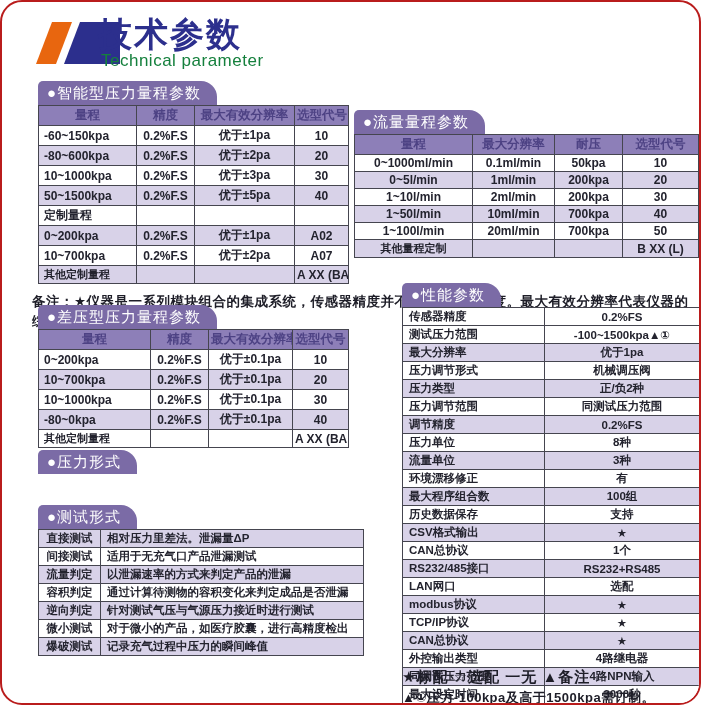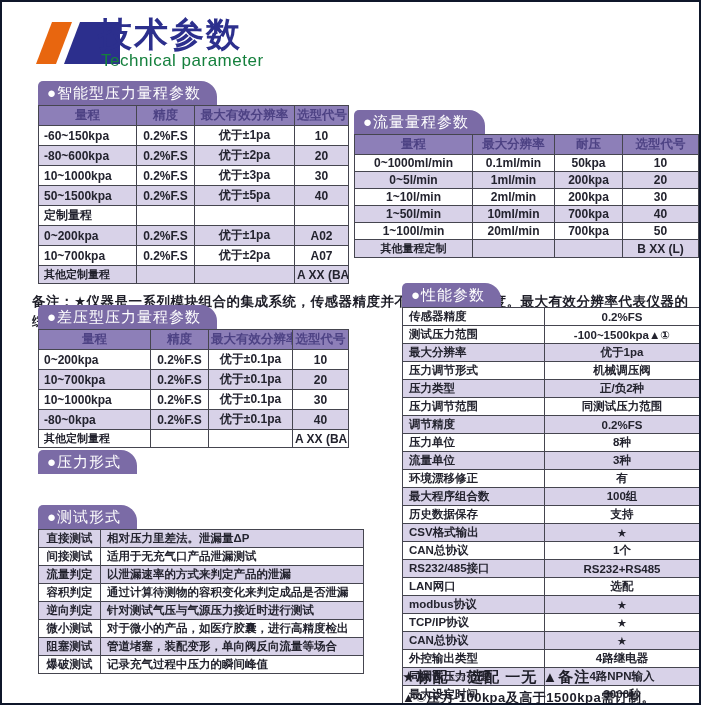--- a/index.html
+++ b/index.html
@@ -1,19 +1,19 @@
 <!DOCTYPE html>
 <html><head>
 <meta charset="utf-8">
 <style>
   * { margin:0; padding:0; box-sizing:border-box; }
   body { background:#fff; font-family:"Liberation Sans","DejaVu Sans",sans-serif; }
   .page {
     position:relative; width:701px; height:705px; background:#fff;
-    border:2px solid #0f172a; border-radius:0; overflow:hidden;
+    border:2px solid #b91c1c; border-radius:22px; overflow:hidden;
   }
   
   .brand-logo { position:absolute; left:34px; top:16px; }
   .page-title {
     position:absolute; left:96px; top:10px; font-size:34px; font-weight:bold;
     color:#2c2f8d; letter-spacing:2px;
   }
   .page-subtitle {
     position:absolute; left:99px; top:49px; font-size:17px; font-weight:normal;
     color:#15803d; letter-spacing:0.5px;
@@ -238,24 +238,20 @@
           </tr>
           <tr>
             <td>逆向判定</td>
             <td>针对测试气压与气源压力接近时进行测试</td>
           </tr>
           <tr>
             <td>微小测试</td>
             <td>对于微小的产品，如医疗胶囊，进行高精度检出</td>
           </tr>
           <tr>
-            <td>阻塞测试</td>
-            <td>管道堵塞，装配变形，单向阀反向流量等场合</td>
-          </tr>
-          <tr>
             <td>爆破测试</td>
             <td>记录充气过程中压力的瞬间峰值</td>
           </tr>
         </tbody>
     </table>
   </div>
 
   <div class="sec sec-flow">
     <span class="tab">●流量量程参数</span>
     <table class="alt-even">

